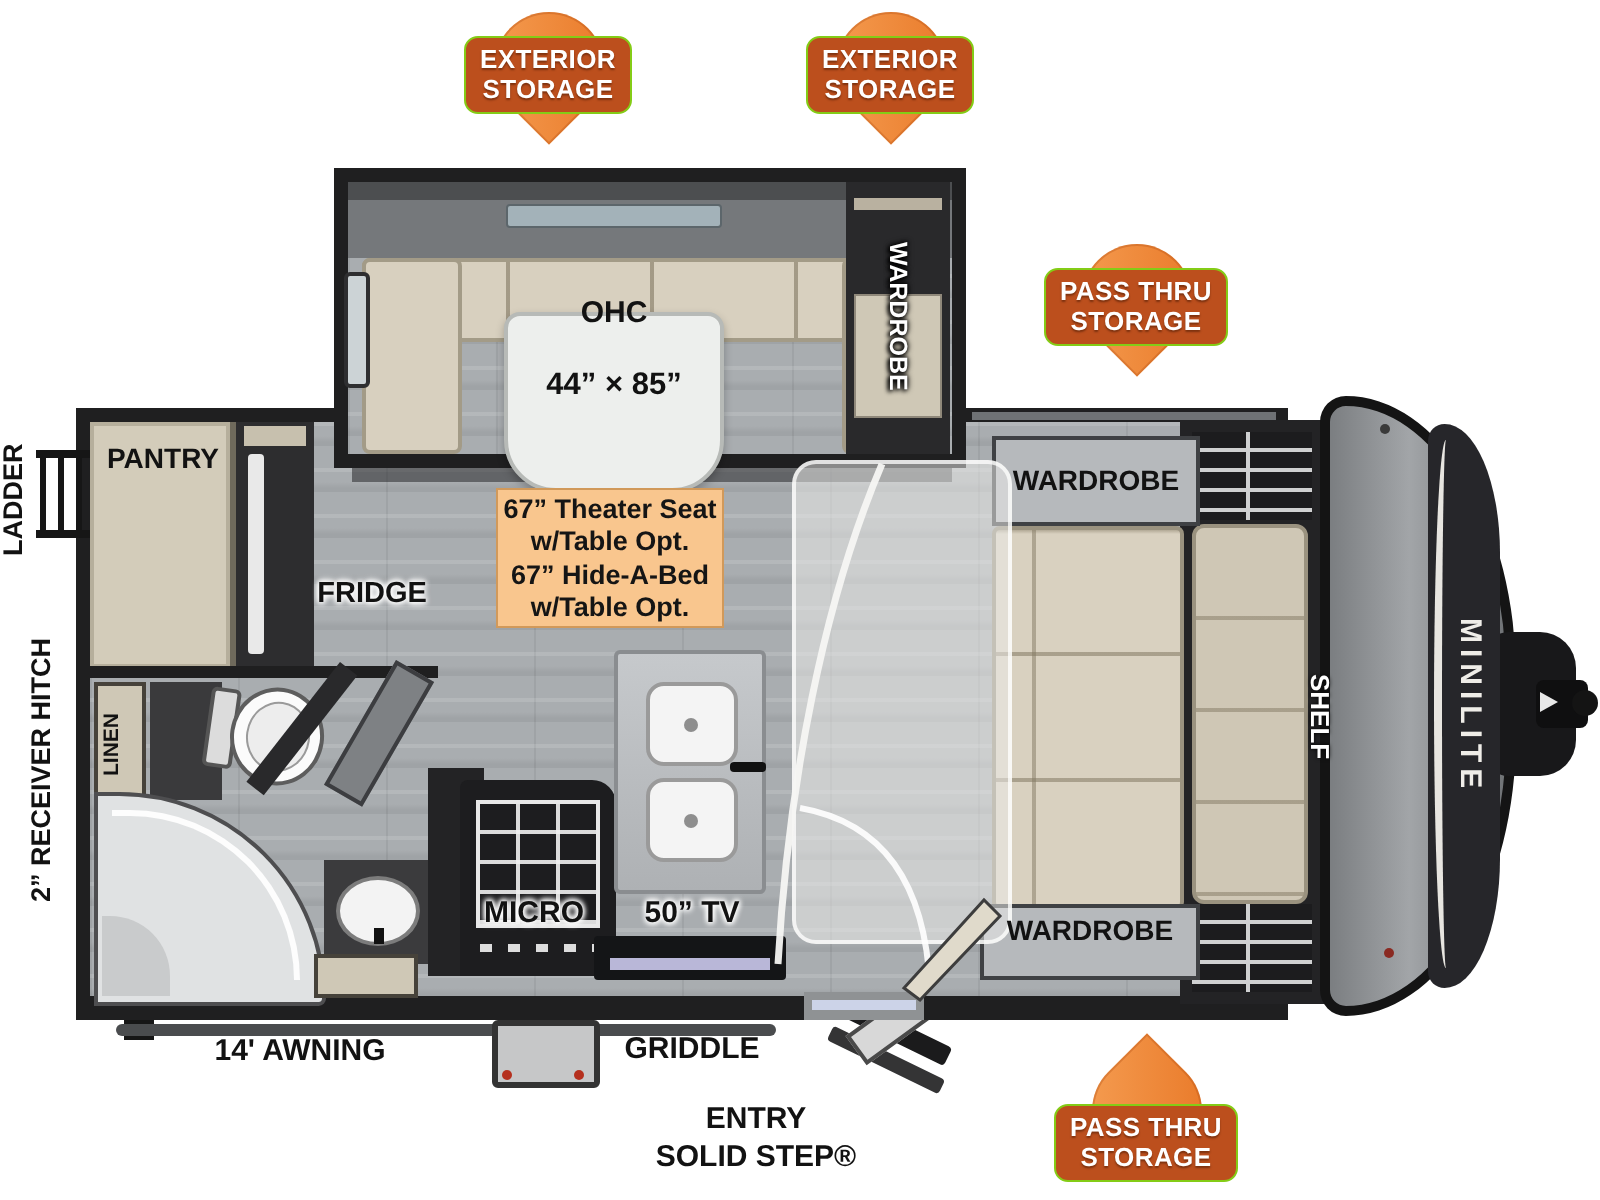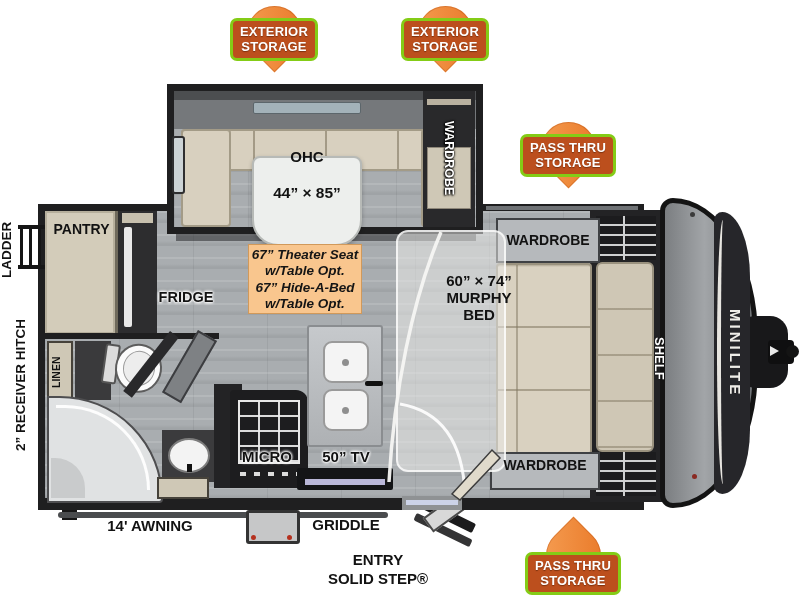--- a/index.html
+++ b/index.html
@@ -14,21 +14,21 @@
   }
   .beige{background:#d8d0bf;border:2px solid #a39b87;}
   .lbl{position:absolute;font-weight:700;color:#121212;text-align:center;line-height:1.1;z-index:32;white-space:nowrap;}
   .halo{text-shadow:0 0 2px #fff,0 0 3px #fff,0 1px 3px #fff,0 -1px 3px #fff;}
   .vup{writing-mode:vertical-rl;transform:rotate(180deg);}
   .vdn{writing-mode:vertical-rl;}
   
   .badge{position:absolute;width:120px;z-index:50;display:flex;flex-direction:column;align-items:center;}
   .pin{width:55px;height:55px;background:linear-gradient(135deg,#f6a055,#e87625);border-radius:50% 50% 50% 0;transform:rotate(-45deg);box-shadow:inset 0 0 0 1px rgba(180,80,20,.35);}
   .badge.up .pin{border-radius:50% 0 50% 50%;}
-  .tag{position:absolute;top:12px;background:#bc4f1d;border:3px solid #84cc16;border-radius:7px;padding:3px 7px;color:#fff;font-weight:700;font-size:13px;line-height:1.18;text-align:center;letter-spacing:.2px;text-shadow:0 1px 1px rgba(60,20,0,.5);z-index:2;}
+  .tag{position:absolute;top:12px;background:#bc4f1d;border:1px solid #84cc16;border-radius:7px;padding:3px 7px;color:#fff;font-weight:700;font-size:13px;line-height:1.18;text-align:center;letter-spacing:.2px;text-shadow:0 1px 1px rgba(60,20,0,.5);z-index:2;}
   .badge.up .tag{top:24px;}
   .wall{background:#1f1f20;}
   svg{display:block;}
 </style>
 </head>
 <body>
 
 <div id="canvas">
 
 
@@ -80,21 +80,21 @@
   <div class="lbl" style="left:252px;top:184px;width:110px;font-size:15.5px;line-height:1.15;z-index:14;">
     <div>44” × 85”</div>
   </div>
 
   <div class="abs" style="left:423px;top:91px;width:52px;height:136px;background:#29292b;z-index:12;">
     <div class="abs" style="left:4px;top:8px;width:44px;height:6px;background:#b9b1a0;"></div>
     <div class="abs" style="left:4px;top:56px;width:44px;height:62px;background:#cfc8b6;border:1px solid #8f887a;"></div>
   </div>
   <div class="lbl vdn" style="left:441px;top:103px;height:110px;font-size:12.5px;color:#fff;text-shadow:0 0 2px #000,0 0 3px #000,1px 1px 2px #000;z-index:14;">WARDROBE</div>
 
-  <div class="abs" style="left:248px;top:244px;width:114px;height:70px;background:#f9c68e;border:1px solid #d1995a;z-index:30;padding-top:2px;text-align:center;font-weight:700;font-style:italic;font-size:13.5px;line-height:16.3px;color:#151515;">
+  <div class="abs" style="left:248px;top:244px;width:114px;height:70px;background:#f9c68e;border:1px solid #d1995a;z-index:30;padding-top:2px;text-align:center;font-weight:700;font-size:13.5px;line-height:16.3px;color:#151515;">
     <div>67” Theater Seat</div>
     <div>w/Table Opt.</div>
     <div>67” Hide-A-Bed</div>
     <div>w/Table Opt.</div>
   </div>
 
   <div class="abs" style="left:45px;top:211px;width:73px;height:123px;background:#d3ccba;border-right:3px solid #6f6a5c;box-shadow:inset 0 0 0 2px rgba(140,132,112,.4);z-index:6;"></div>
   <div class="lbl" style="left:45px;top:222px;width:73px;font-size:14px;">PANTRY</div>
   <div class="abs" style="left:118px;top:211px;width:39px;height:123px;background:#2d2d2f;z-index:6;">
     <div class="abs" style="left:4px;top:2px;width:31px;height:10px;background:#c7c0ae;"></div>
@@ -160,25 +160,20 @@
 
   <div class="abs" style="left:496px;top:218px;width:104px;height:45px;background:#b6b9bc;border:2px solid #3f4144;z-index:8;"></div>
   <div class="lbl" style="left:498px;top:233px;width:100px;font-size:14px;">WARDROBE</div>
 
   <div class="abs" style="left:496px;top:263px;width:96px;height:192px;background:#d9d1c0;border:2px solid #9a927f;border-radius:4px;background-image:linear-gradient(180deg,rgba(130,120,98,.45) 0,transparent 2px),repeating-linear-gradient(180deg,transparent 0 61px,rgba(130,120,98,.55) 61px 63px),linear-gradient(90deg,transparent 18px,rgba(130,120,98,.5) 18px 20px,transparent 20px);z-index:8;"></div>
 
   <div class="abs" style="left:490px;top:452px;width:110px;height:38px;background:#b6b9bc;border:2px solid #3f4144;z-index:8;"></div>
   <div class="lbl" style="left:492px;top:458px;width:106px;font-size:14px;">WARDROBE</div>
 
   <div class="abs" style="left:396px;top:230px;width:110px;height:242px;background:rgba(236,236,233,.52);border:2px solid rgba(255,255,255,.75);border-radius:12px;z-index:26;"></div>
-  <div class="lbl" style="left:429px;top:272px;width:100px;font-size:15px;line-height:17px;z-index:32;">
-    <div>60” × 74”</div>
-    <div>MURPHY</div>
-    <div>BED</div>
-  </div>
 
   <svg class="abs" width="800" height="600" viewBox="0 0 800 600" style="left:0;top:0;z-index:27;pointer-events:none;">
     <path d="M441,232 C412,300 394,392 389,482" stroke="#f5f5f3" stroke-width="3.5" fill="none" opacity="0.95"></path>
     <path d="M400,404 C446,412 463,448 465,494" stroke="#ffffff" stroke-width="3" fill="none" opacity="0.9"></path>
     <polygon points="452,494 492,450 500,458 460,500" fill="#e0dacb" stroke="#3d3d3d" stroke-width="1.5"></polygon>
   </svg>
 
   <div class="abs" style="left:660px;top:198px;width:98px;height:310px;background:linear-gradient(90deg,#7b7e81,#a2a5a8 45%,#6f7275);border:5px solid #141414;border-radius:14px 92px 92px 14px / 14px 152px 152px 14px;z-index:20;"></div>
   <div class="abs" style="left:714px;top:212px;width:36px;height:282px;background:#26262a;border-radius:18px 60px 60px 18px / 18px 140px 140px 18px;z-index:22;">
     <div class="abs" style="left:3px;top:8px;width:10px;height:264px;border-left:4px solid #e7e5e0;border-radius:60% 0 0 60%/50% 0 0 50%;"></div>

